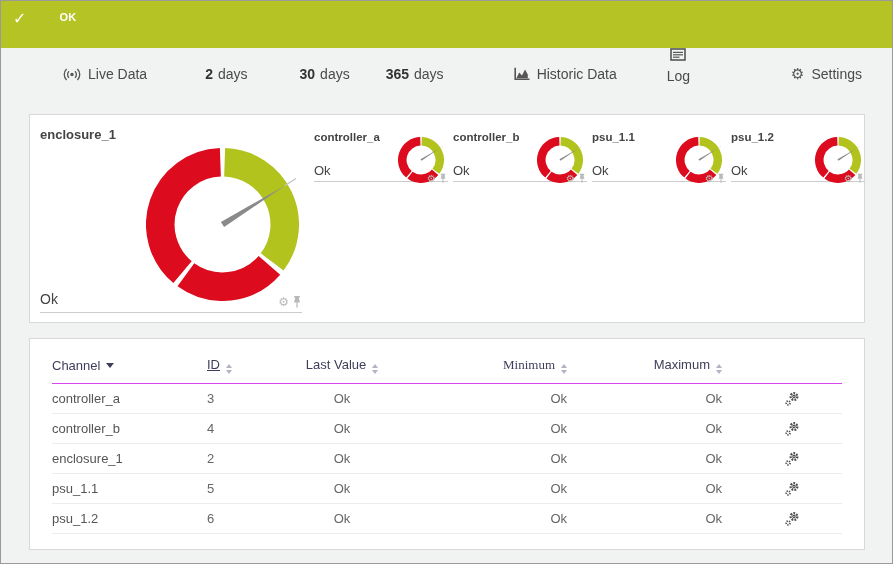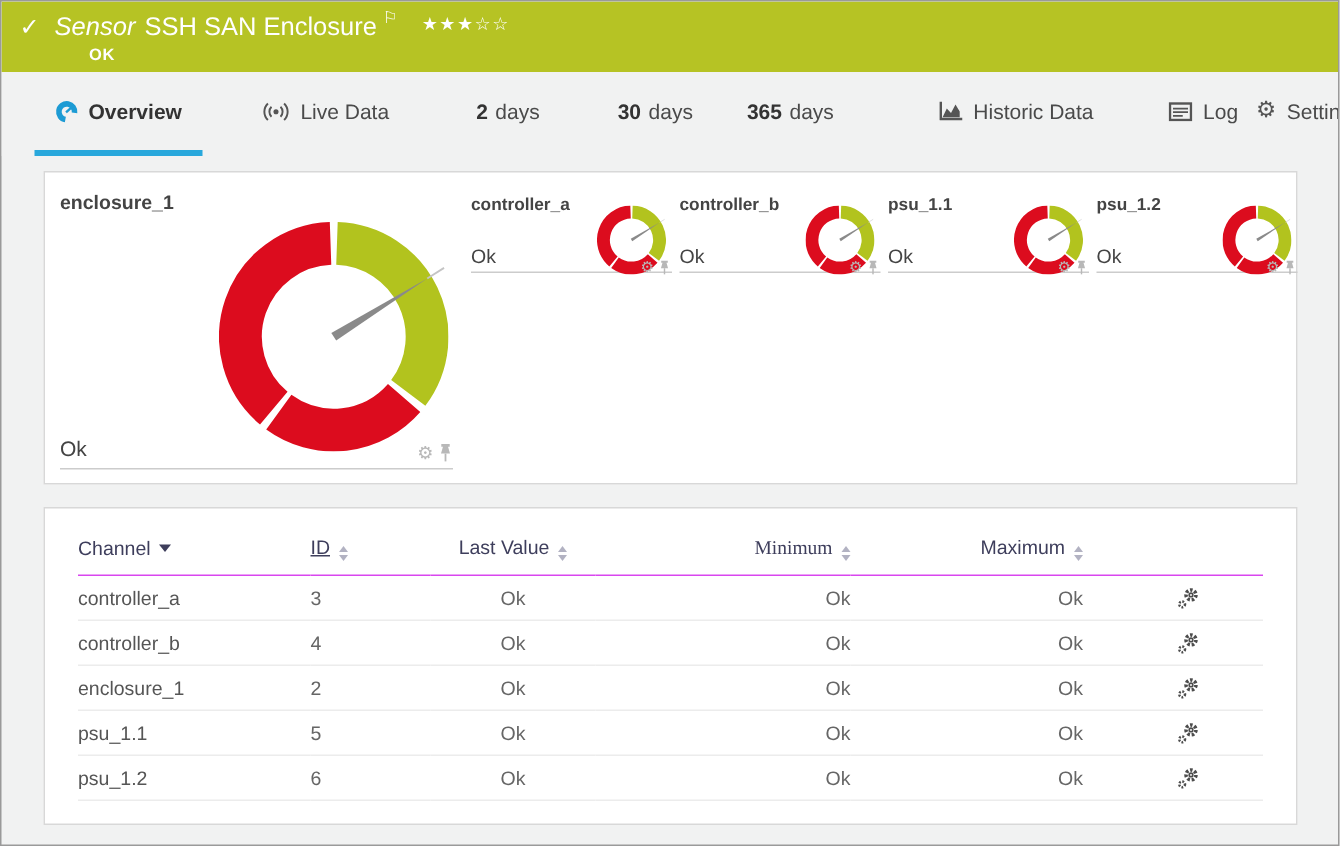--- a/index.html
+++ b/index.html
@@ -21,21 +21,21 @@
 
   
   .tabs { height:56px; display:flex; align-items:stretch; padding:0 24px 0 22px;
           background:#f1f2f2; }
   .tab { display:flex; align-items:center; gap:7px; font-size:14px; color:#4a4a4a;
          padding:0 6px; cursor:pointer; border-bottom:4px solid transparent; white-space:nowrap; }
   .tab b { font-weight:bold; color:#333; margin-right:-2px; }
   .tab.active { font-weight:bold; color:#333; border-bottom-color:#29a8dc; padding:0 14px; }
   .tab .gearglyph { font-size:15px; color:#555; line-height:14px; }
   .t-live { margin-left:34px; } .t-2d { margin-left:46px; } .t-30d { margin-left:40px; }
-  .t-365d { margin-left:24px; } .t-hist { margin-left:58px; } .t-log { margin-left:38px; }
+  .t-365d { margin-left:24px; } .t-hist { margin-left:58px; } .t-log { margin-left:38px;flex-direction:column; }
   .t-set { margin-left:auto; }
 
   
   .content { padding:10px 27px 0 28px; }
   .panel { background:#fff; border:1px solid #d8d8d8; }
   .gaugepanel { height:209px; display:flex; padding:7px 0 0 10px; }
 
   .tile { position:relative; border-bottom:1px solid #ccc; }
   .tile-big { width:262px; height:191px; margin-right:12px; flex:none; }
   .tile-big .tlabel { font-size:13px; font-weight:bold; color:#444; padding-top:5px; }
@@ -103,38 +103,25 @@
       <rect x="4.4" y="7.4" width="1.2" height="5.2"></rect>
     </g>
   </defs>
 </svg>
 
 <div class="screen">
 
   <header class="statusbar">
     <span class="check">✓</span>
     <div class="titleblock">
-      <div class="titleline">
-        <span class="kind">Sensor</span>
-        <span class="sname">SSH SAN Enclosure</span>
-        <span class="flagicon">⚐</span>
-        <span class="stars"><span>★★★</span><span>☆☆</span></span>
-      </div>
       <div class="statusword">OK</div>
     </div>
   </header>
 
   <nav class="tabs">
-    <div class="tab active">
-      <svg width="15" height="15" viewBox="0 0 16 16">
-        <circle cx="8" cy="8" r="5.6" fill="none" stroke="#1d9bd4" stroke-width="4" stroke-dasharray="26 9" transform="rotate(100 8 8)"></circle>
-        <line x1="7.5" y1="8.5" x2="13" y2="3.5" stroke="#1d9bd4" stroke-width="1.7"></line>
-      </svg>
-      <span>Overview</span>
-    </div>
     <div class="tab t-live">
       <svg width="18" height="13" viewBox="0 0 18 13">
         <circle cx="9" cy="6.5" r="1.7" fill="#555"></circle>
         <path d="M6 3.2 A4.6 4.6 0 0 0 6 9.8" fill="none" stroke="#555" stroke-width="1.3"></path>
         <path d="M12 3.2 A4.6 4.6 0 0 1 12 9.8" fill="none" stroke="#555" stroke-width="1.3"></path>
         <path d="M3.6 1 A7.6 7.6 0 0 0 3.6 12" fill="none" stroke="#555" stroke-width="1.3"></path>
         <path d="M14.4 1 A7.6 7.6 0 0 1 14.4 12" fill="none" stroke="#555" stroke-width="1.3"></path>
       </svg>
       <span>Live Data</span>
     </div>

